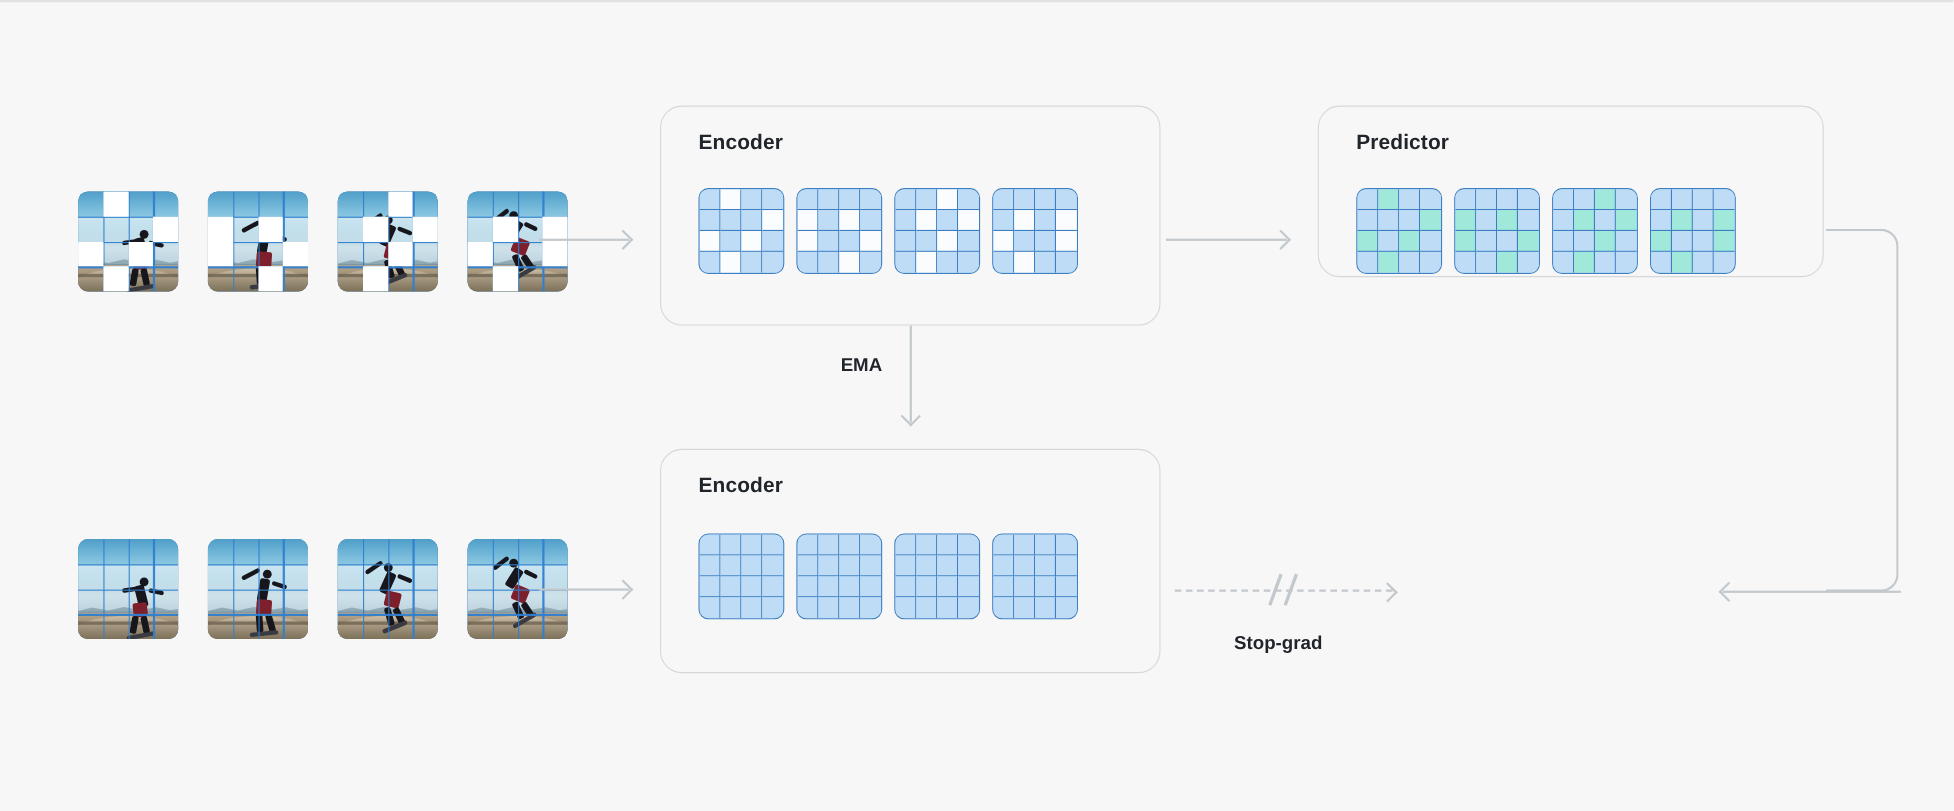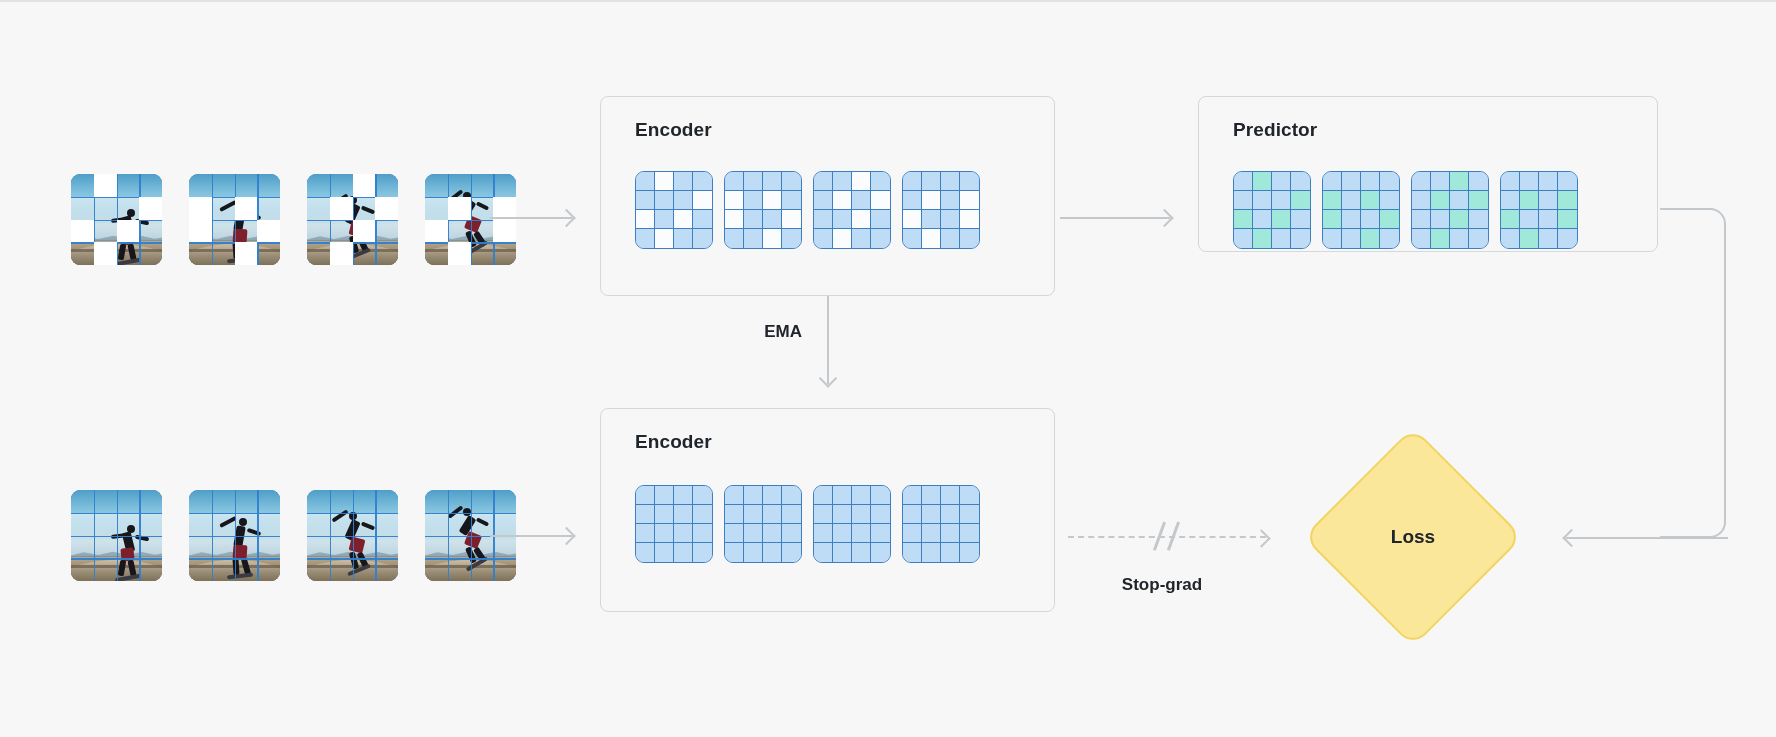--- a/index.html
+++ b/index.html
@@ -70,21 +70,21 @@
   .vmask span {
     position: absolute; width: 25%; height: 25%;
     background: #ffffff;
   }
 
   
   .module {
     position: absolute;
     background: #f7f7f7;
     border: 1.5px solid #d5d7da;
-    border-radius: 8px;
+    border-radius: 20px;
   }
   .module-title {
     position: absolute; left: 34px; top: 22px;
     font-size: 19px; font-weight: 700; color: #20242b;
     letter-spacing: .1px;
   }
   .tokrow { position: absolute; display: flex; gap: 11px; }
 
   
   .tgrid {
@@ -668,18 +668,14 @@
           <b class=""></b>
         </div>
       </div>
   </div>
 
   <div class="dashed" style="left:1068px; top:536px; width:198px;"></div>
   <div class="slash" style="left:1158px; top:521px;"></div>
   <div class="slash" style="left:1172px; top:521px;"></div>
   <div class="label-diag" style="left:1162px; top:575px; transform:translateX(-50%);">Stop-grad</div>
 
-  <div class="loss-wrap" style="left:1335px; top:459px; width:156px; height:156px;">
-    <div class="loss-shape"></div>
-    <div class="loss-text">Loss</div>
-  </div>
 
 </div>
 
 </body></html>

